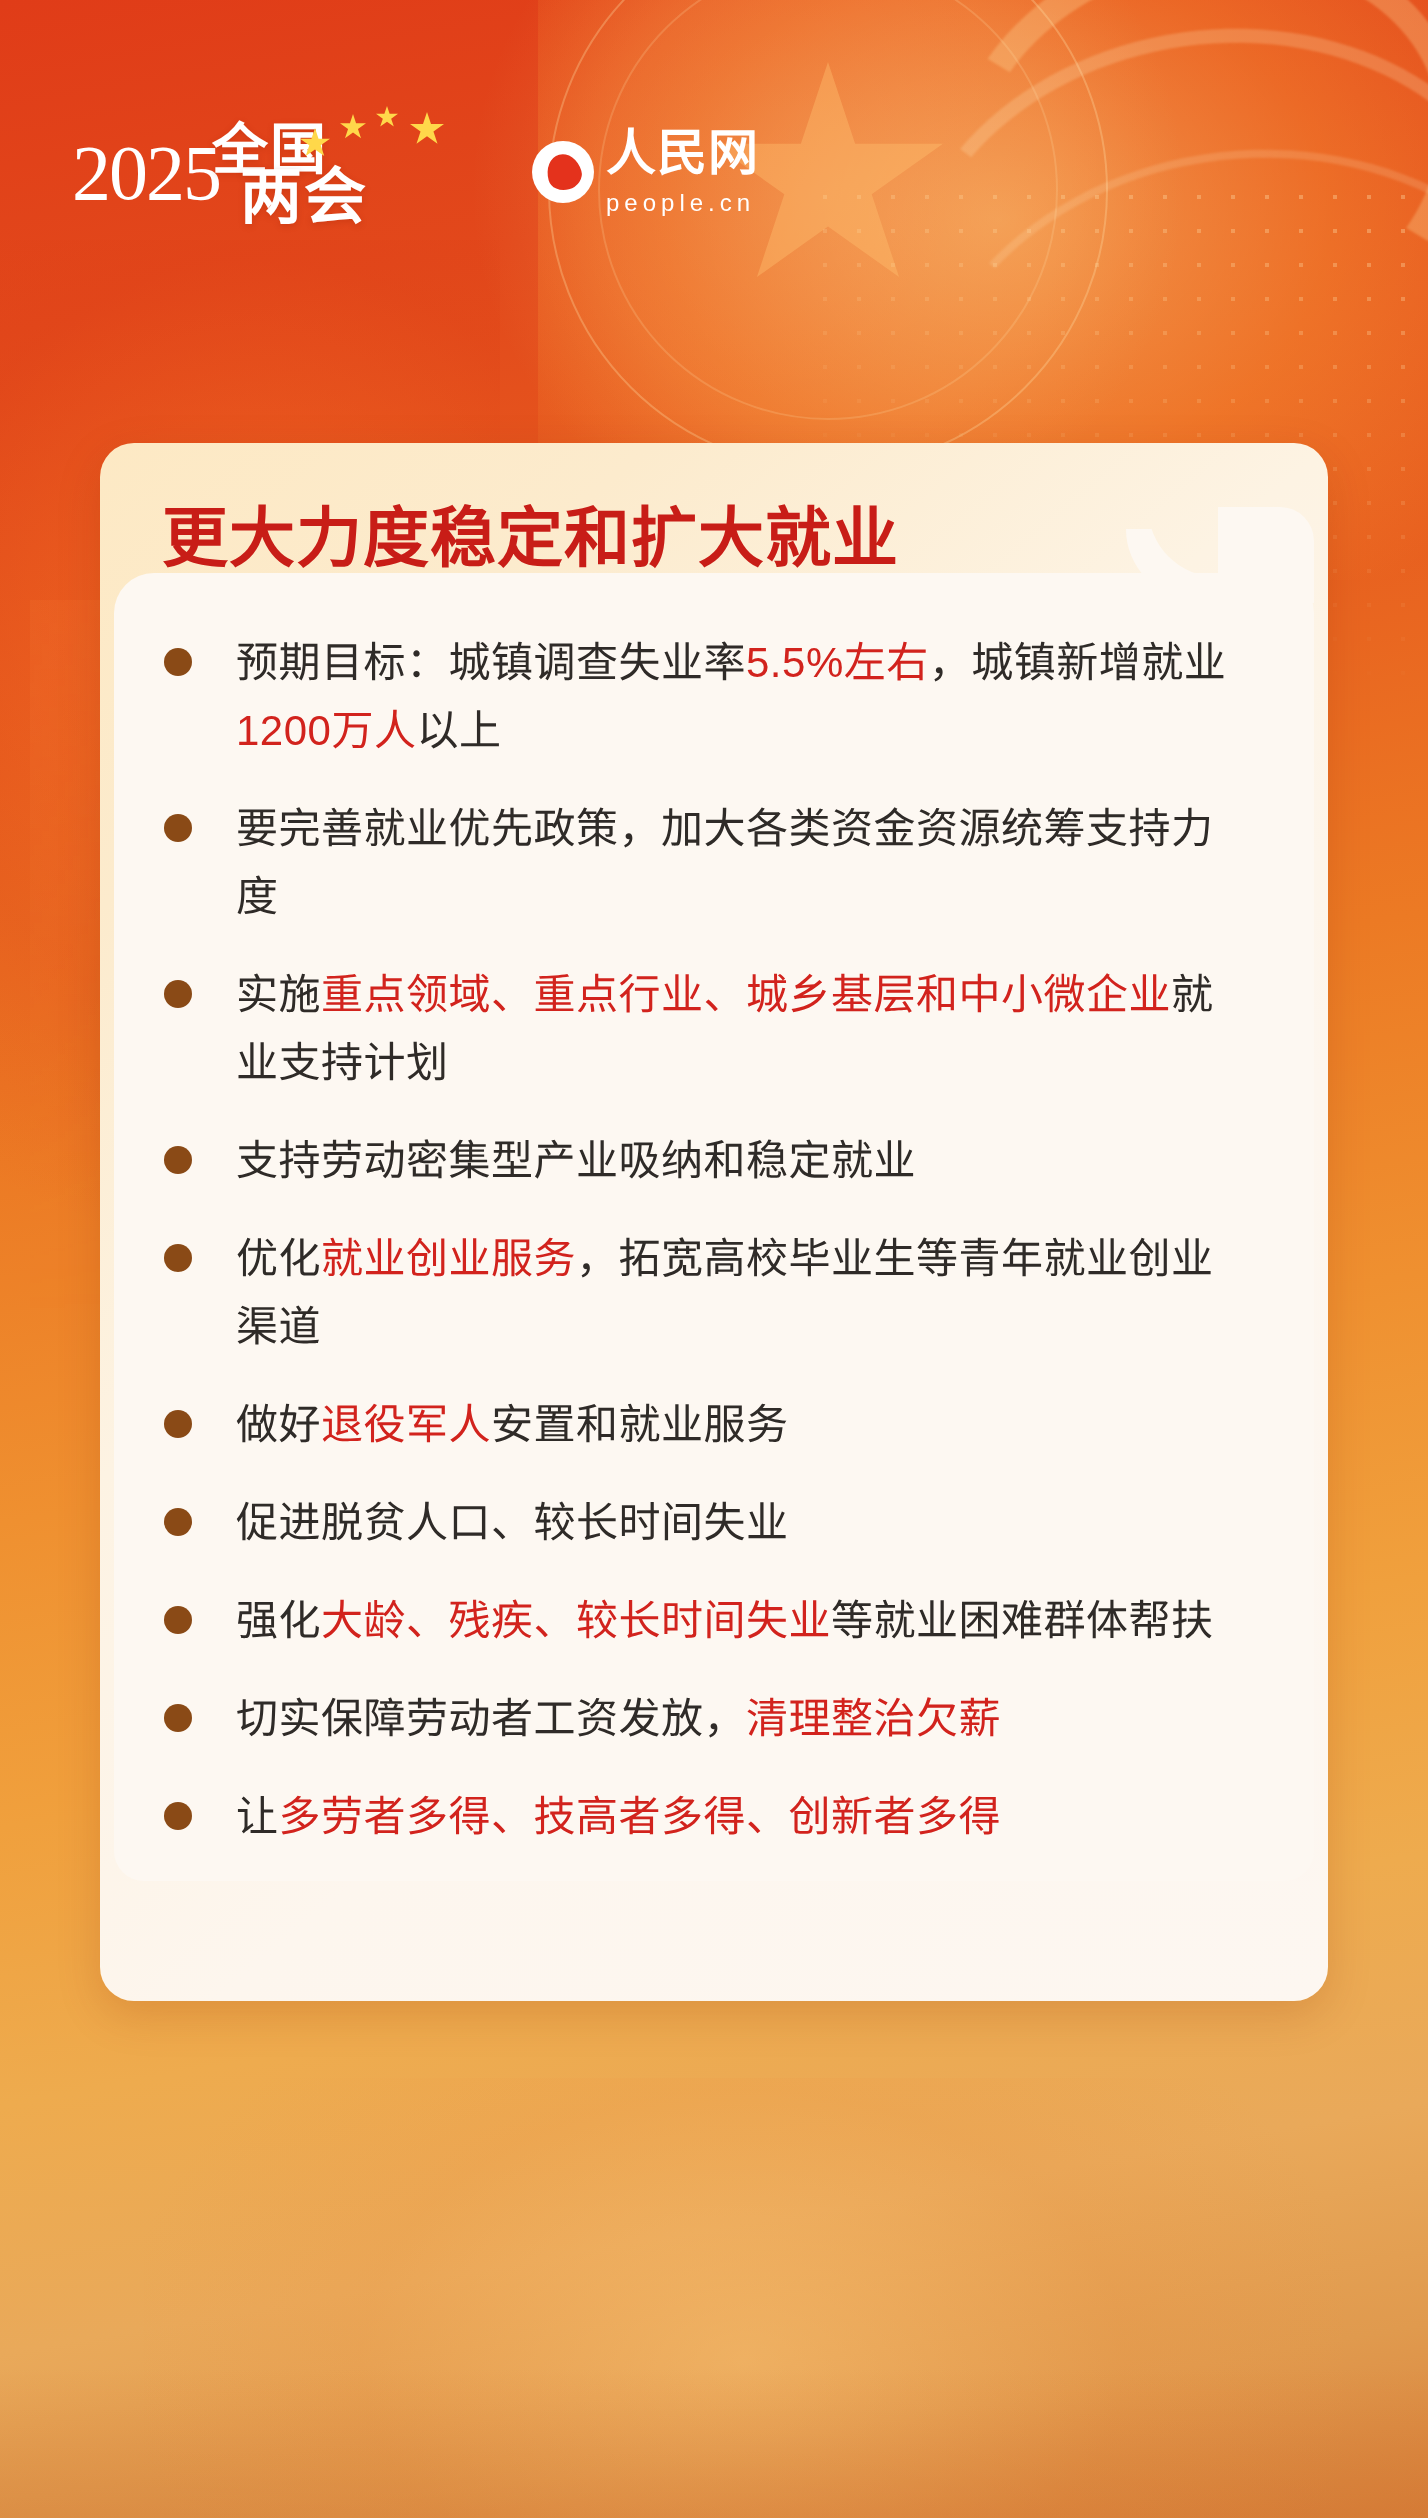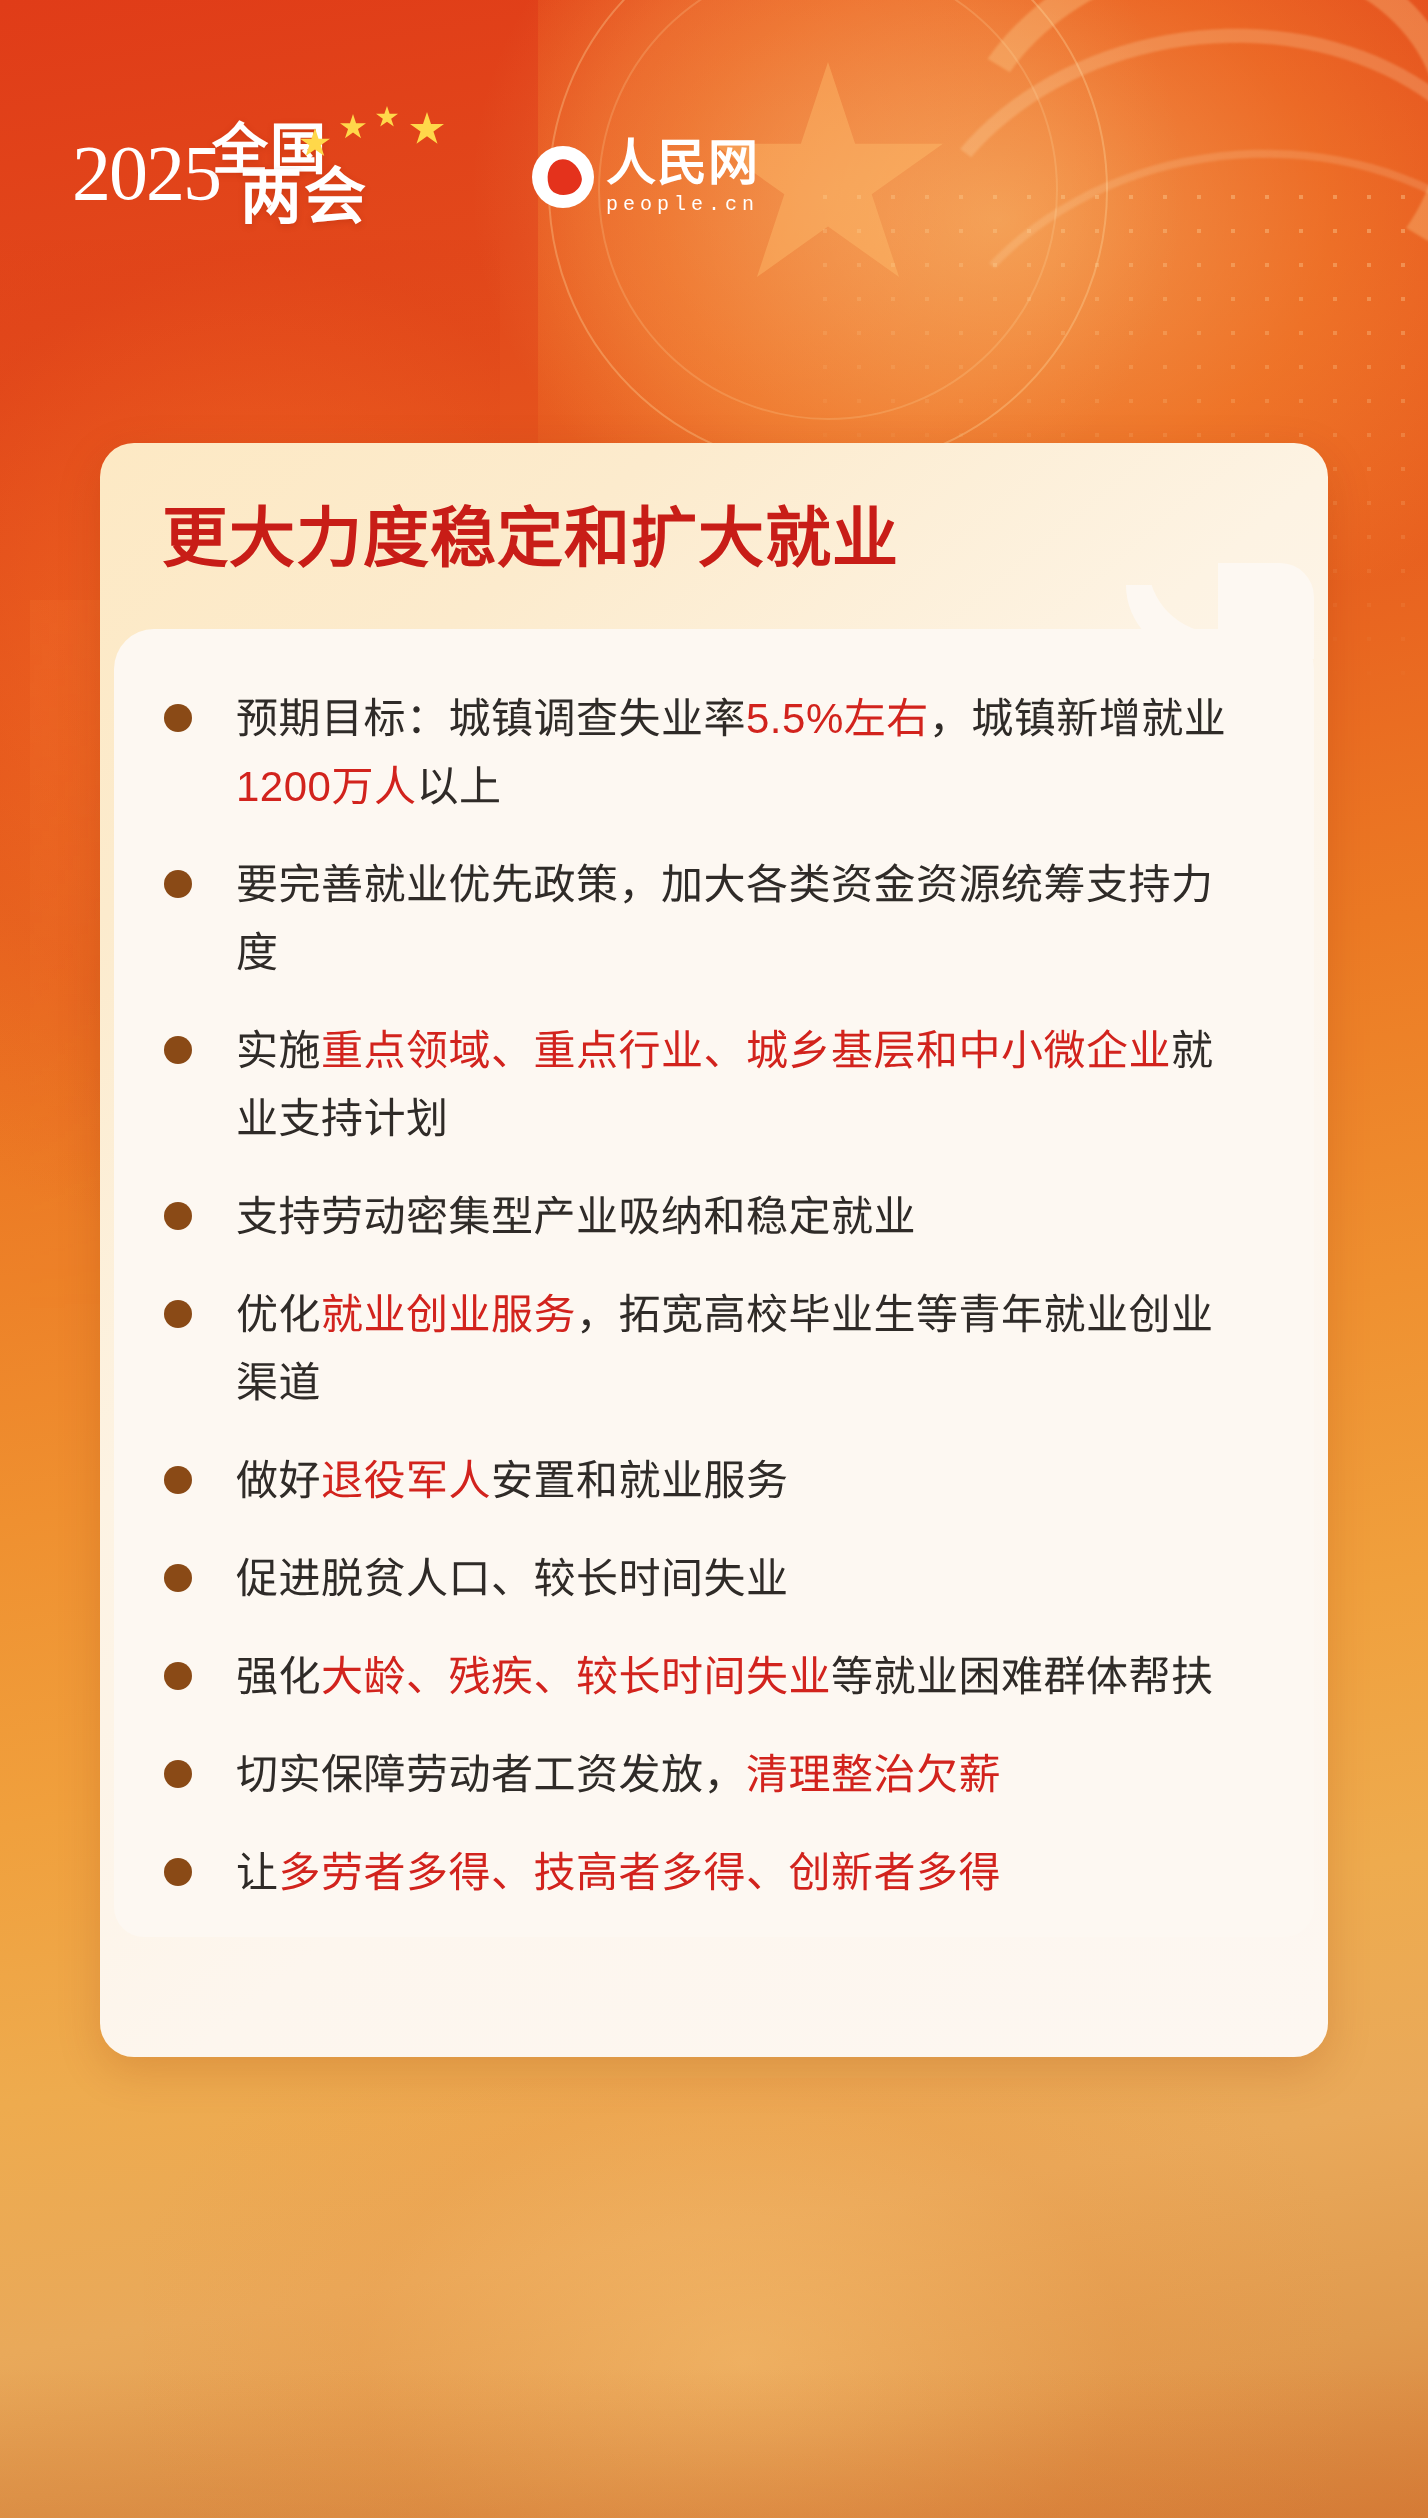--- a/index.html
+++ b/index.html
@@ -224,42 +224,42 @@
     transform: rotate(-16deg);
   }
   .brand-text { display: flex; flex-direction: column; line-height: 1; }
   .brand-name {
     font-size: 50px;
     font-weight: 700;
     color: #ffffff;
     letter-spacing: 1px;
   }
   .brand-url {
-    margin-top: 7px;
-    font-size: 20px;
+    margin-top: 13px;
+    font-size: 24px;
     color: #ffffff;
     letter-spacing: 5px;
-    font-family: Liberation Mono, monospace;
+    font-family: Liberation Sans, sans-serif;
   }
 
   
   .card {
     position: absolute;
     left: 100px; top: 443px;
     width: 1228px;
     border-radius: 34px;
     background: linear-gradient(140deg, #fde9c4 0%, #fcebcd 18%, #fdf3e3 40%, #fdf6ee 64%, #fdf7f1 100%);
     box-shadow: 0 14px 44px rgba(140, 40, 0, 0.18);
     overflow: hidden;
     padding-bottom: 120px;
   }
 
   .card-title-wrap {
     position: relative;
-    height: 186px;
+    height: 130px;
   }
 
   .card-title {
     position: absolute;
     left: 62px; top: 62px;
     font-size: 66px;
     font-weight: 700;
     color: #c81d17;
     letter-spacing: 1px;
     line-height: 1;

